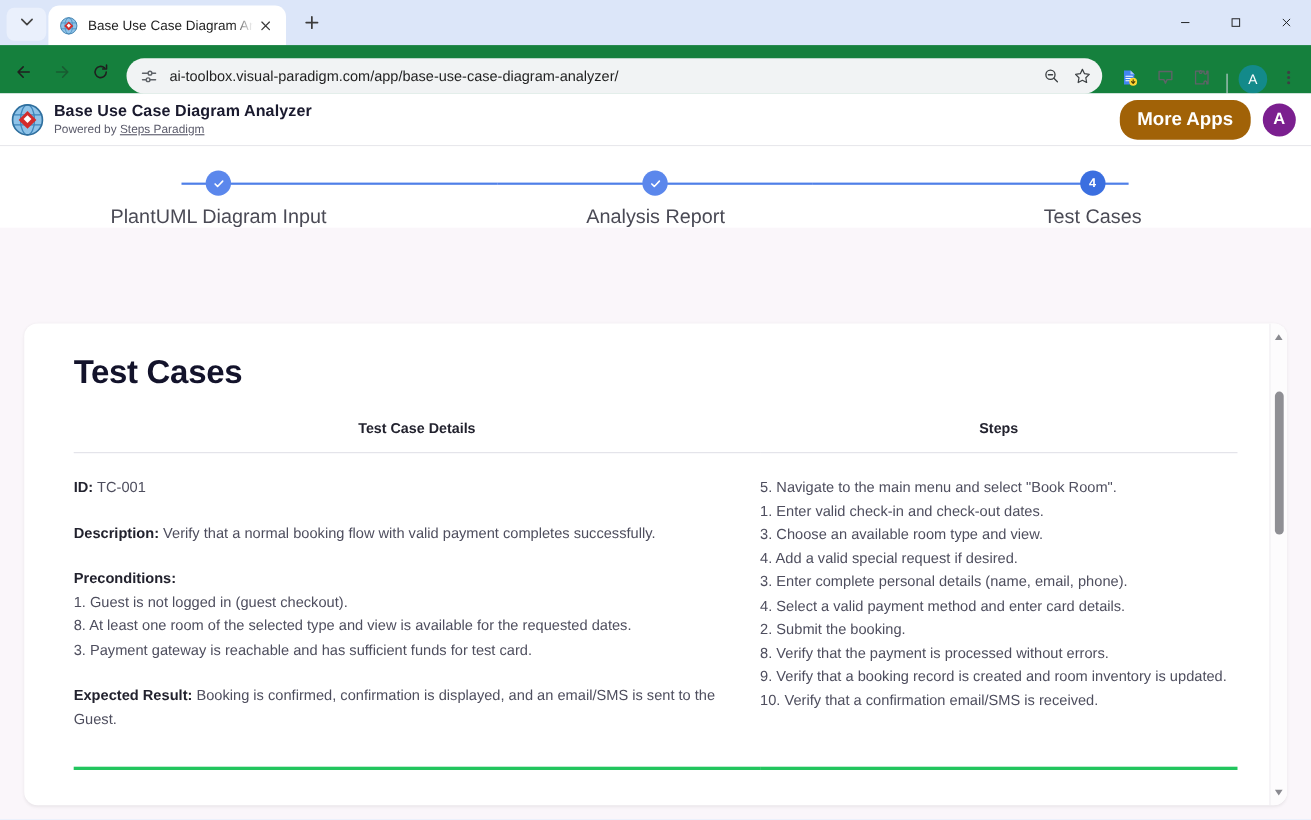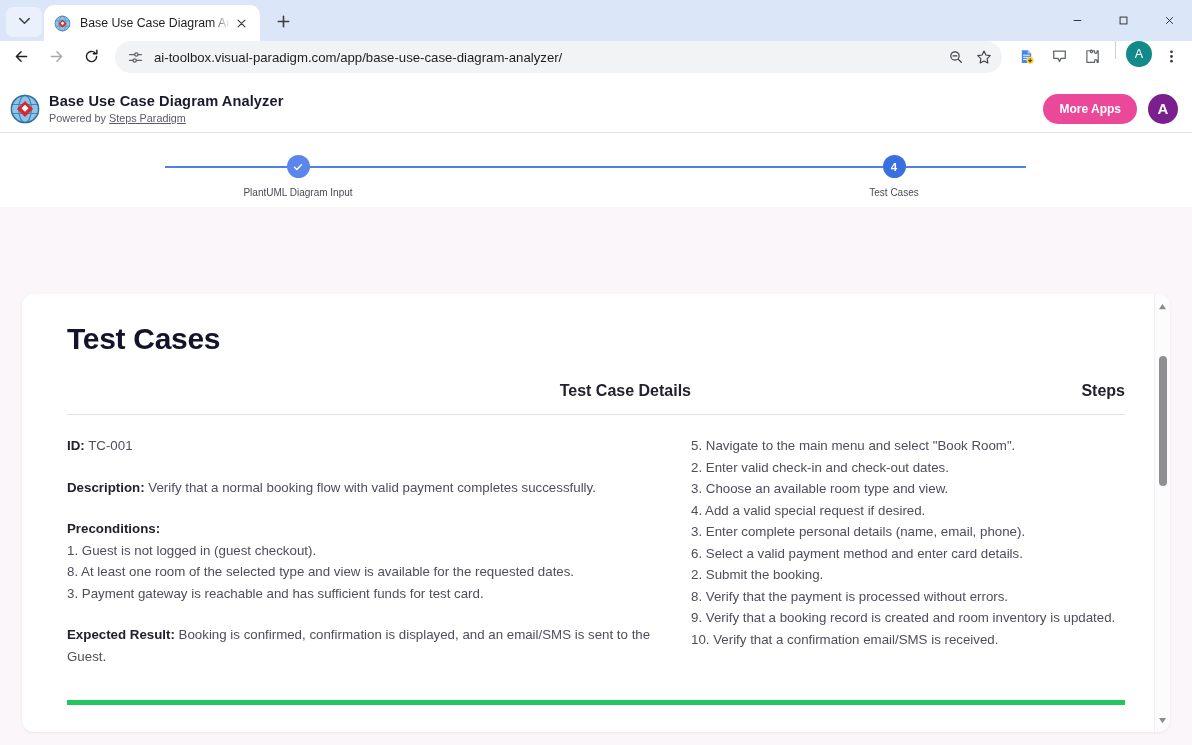--- a/index.html
+++ b/index.html
@@ -52,21 +52,21 @@
     position: absolute; right: 0; top: 0; height: 41px;
     display: flex; align-items: center;
   }
   .win-btn {
     width: 46px; height: 41px; display: flex; align-items: center; justify-content: center;
   }
   .win-btn svg { width: 11px; height: 11px; }
 
   
   .toolbar {
-    height: 44px; background: #ffffff; display: flex; align-items: flex-start;
+    height: 44px; background: #15803d; display: flex; align-items: flex-end;
     padding: 0 8px 0 4px; gap: 1px;
   }
   .nav-btn {
     width: 34px; height: 34px; border-radius: 50%;
     display: flex; align-items: center; justify-content: center; flex: 0 0 34px;
   }
   .nav-btn svg { width: 17px; height: 17px; }
   .nav-btn.disabled svg { opacity: .38; }
 
   .omnibox {
@@ -107,21 +107,21 @@
     display: flex; align-items: center; padding: 0 14px 0 10px;
   }
   .brand { display: flex; align-items: center; gap: 9px; }
   .brand-logo { width: 30px; height: 30px; flex: 0 0 30px; }
   .brand-text { display: flex; flex-direction: column; line-height: 1.15; }
   .brand-title { font-size: 14.6px; font-weight: 700; color: #1a1a2e; letter-spacing: .1px; }
   .brand-sub { font-size: 10.8px; color: #5a5a6a; margin-top: 2px; }
   .brand-sub a { color: #5a5a6a; text-decoration: underline; }
   .header-right { margin-left: auto; display: flex; align-items: center; gap: 11px; }
   .more-apps {
-    background: #ec4899; color: #fff; font-size: 12px; font-weight: 700;
+    background: #a16207; color: #fff; font-size: 17px; font-weight: 700;
     border: none; border-radius: 16px; padding: 8px 16px; cursor: pointer;
   }
   .avatar-purple {
     width: 30px; height: 30px; border-radius: 50%; background: #7b1f8f;
     color: #fff; font-size: 15px; font-weight: 700;
     display: flex; align-items: center; justify-content: center;
   }
 
   
   .stepper {
@@ -133,21 +133,21 @@
     position: relative; padding-top: 22px;
   }
   .step-circle {
     width: 23px; height: 23px; border-radius: 50%;
     display: flex; align-items: center; justify-content: center;
     color: #fff; font-size: 11.5px; font-weight: 700; z-index: 2; position: relative;
   }
   .step-circle.done { background: #5b87ec; }
   .step-circle.current { background: #3b6fe0; }
   .step-circle svg { width: 12px; height: 12px; }
-  .step-label { margin-top: 9px; font-size: 10px; color: #4a4a55; white-space: nowrap; }
+  .step-label { margin-top: 9px; font-size: 18px; color: #4a4a55; white-space: nowrap; }
   .step-line {
     position: absolute; top: 33px; height: 2px; background: #4f7fe8; z-index: 1;
   }
 
   
   .outer {
     position: absolute; left: 0; right: 0; top: 122px; bottom: 0;
     background: #faf6fa; padding: 0;
   }
   .card {
@@ -176,27 +176,27 @@
   }
 
   .page-title {
     font-size: 30px; font-weight: 800; color: #13132b;
     letter-spacing: -.3px; line-height: 1.1;
   }
   .intro { margin-top: 32px; font-size: 14.2px; color: #4a4a58; }
 
   table.tc { width: 100%; border-collapse: collapse; margin-top: 27px; table-layout: fixed; }
   table.tc th {
-    text-align: right; font-size: 16px; font-weight: 700; color: #22222e;
+    text-align: center; font-size: 13px; font-weight: 700; color: #22222e;
     padding: 0 0 14px 0; border-bottom: 1px solid #e2e2e8; margin-left: 28px;
   }
   table.tc th.col-details { width: 624px; }
   table.tc td {
     vertical-align: top; padding: 20px 0 16px 0;
-    border-bottom: 5px solid #22c55e;
+    border-bottom: 3px solid #22c55e;
     font-size: 13.3px; color: #4e4e5e; line-height: 1.62;
   }
   td.col-steps { padding-left: 0; }
   .fld { margin-bottom: 20px; }
   .fld:last-child { margin-bottom: 17px; }
   .fld-label { font-weight: 700; color: #22222e; }
   .fld-list { margin: 0; }
   .fld-list div { }
   ol.steps { list-style: none; margin: 0; padding: 0; }
   ol.steps li { }
@@ -367,20 +367,28 @@
       <div class="step-line" style="left:452px; width:287px;"></div>
       <div class="step-line" style="left:739px; width:287px;"></div>
 
       <div class="step">
         <div class="step-circle done">
           <svg viewBox="0 0 16 16">
               <path d="M3.4 8.3l3 3 6.2-6.4" fill="none" stroke="#fff" stroke-width="1.9" stroke-linecap="round" stroke-linejoin="round"></path>
             </svg>
         </div>
         <div class="step-label">PlantUML Diagram Input</div>
+      </div>
+      <div class="step">
+        <div class="step-circle done">
+          <svg viewBox="0 0 16 16">
+              <path d="M3.4 8.3l3 3 6.2-6.4" fill="none" stroke="#fff" stroke-width="1.9" stroke-linecap="round" stroke-linejoin="round"></path>
+            </svg>
+        </div>
+        <div class="step-label">Analysis Report</div>
       </div>
       <div class="step">
         <div class="step-circle current">4</div>
         <div class="step-label">Test Cases</div>
       </div>
     </div>
 
     <div class="outer">
       <div class="card">
         <div class="card-body">
@@ -411,25 +419,25 @@
                       <div>3. Payment gateway is reachable and has sufficient funds for test card.</div>
                     </div>
                   </div>
                   <div class="fld">
                     <span class="fld-label">Expected Result:</span><span> Booking is confirmed, confirmation is displayed, and an email/SMS is sent to the Guest.</span>
                   </div>
                 </td>
                 <td class="col-steps">
                   <ol class="steps">
                     <li>5. Navigate to the main menu and select "Book Room".</li>
-                    <li>2. Enter valid check-in and check-out dates.</li>
+                    <li>1. Enter valid check-in and check-out dates.</li>
                     <li>3. Choose an available room type and view.</li>
                     <li>4. Add a valid special request if desired.</li>
                     <li>3. Enter complete personal details (name, email, phone).</li>
-                    <li>6. Select a valid payment method and enter card details.</li>
+                    <li>4. Select a valid payment method and enter card details.</li>
                     <li>2. Submit the booking.</li>
                     <li>8. Verify that the payment is processed without errors.</li>
                     <li>9. Verify that a booking record is created and room inventory is updated.</li>
                     <li>10. Verify that a confirmation email/SMS is received.</li>
                   </ol>
                 </td>
               </tr>
               <tr>
                 <td>
                   

